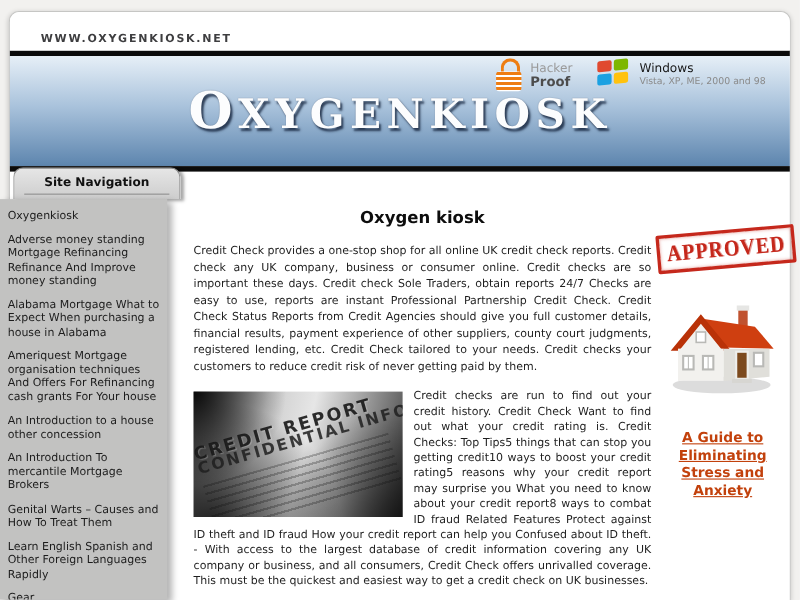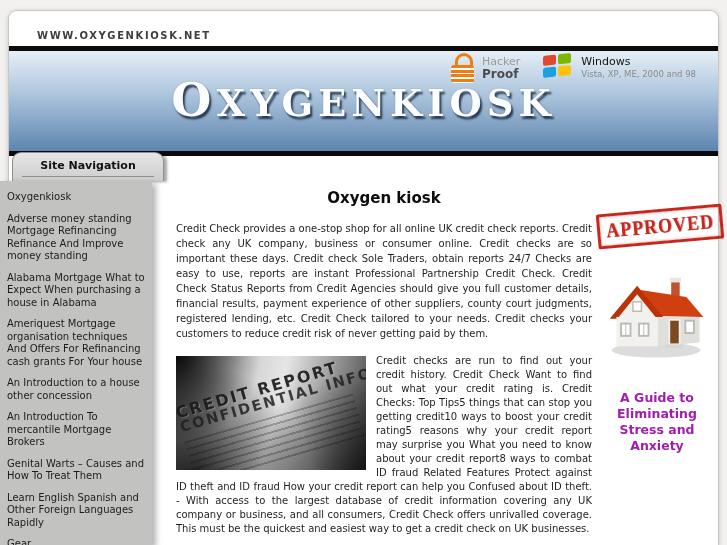--- a/index.html
+++ b/index.html
@@ -64,21 +64,21 @@
   
   .rightcol{position:absolute;left:597px;top:203px;width:120px;text-align:center;}
   .stamp{display:inline-block;transform:rotate(-5deg);border:3px solid #c5281c;
     border-radius:2px;padding:4px 6px;margin-top:6px;
     box-shadow:inset 0 0 3px rgba(197,40,28,.5);}
   .stamp-text{font-family:"Liberation Serif",serif;font-size:18px;font-weight:bold;
     letter-spacing:1px;color:#c5281c;text-shadow:1px 0 0 rgba(197,40,28,.45);
     transform:scaleY(1.15);}
   .house{margin-top:28px;}
   .guide-link{display:block;margin-top:26px;font-size:12.5px;font-weight:bold;
-    color:#a21caf;line-height:16px;cursor:pointer;}
+    color:#c2410c;text-decoration:underline;line-height:16px;cursor:pointer;}
 </style>
 </head>
 <body>
 
 <div class="card">
   <div class="topbar">
     <span class="domain">WWW.OXYGENKIOSK.NET</span>
     <div class="badges">
       <div class="badge">
         <span class="lockwrap">

